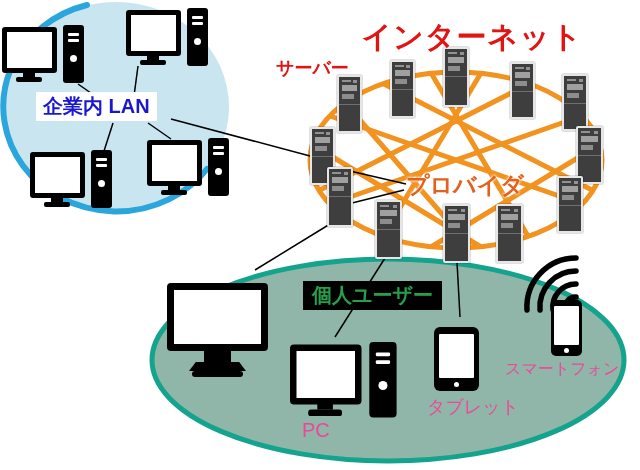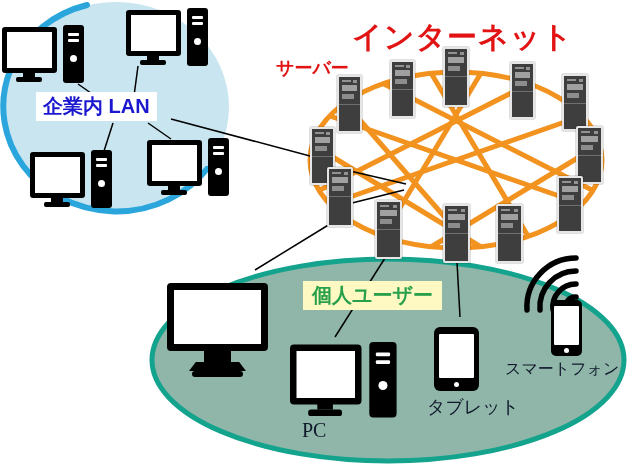--- a/index.html
+++ b/index.html
@@ -50,32 +50,32 @@
 
   
   .phone{position:absolute;z-index:2;left:551px;top:300px;width:31px;height:56px;
          background:#000;border-radius:5px;}
   .phone i{display:block;position:absolute;}
   .phone .scr{left:3px;top:6px;right:3px;bottom:11px;background:#fff;border-radius:1px;}
   .phone .dot{left:13px;bottom:3px;width:5px;height:5px;background:#fff;border-radius:50%;}
 
   
   .lbl{position:absolute;z-index:3;white-space:nowrap;font-weight:bold;}
-  #title-label{left:352px;top:17px;width:240px;font-size:30px;
+  #title-label{left:352px;top:17px;width:240px;text-align:center;font-size:30px;
                letter-spacing:1px;color:var(--title-red,#e21313);}
   #server-label{left:276px;top:56px;font-size:18px;color:var(--title-red,#e21313);}
   #lan-label{left:36px;top:92px;background:#fff;padding:1px 7px;font-size:20px;
              color:var(--lan-text-blue,#1a17cf);}
   #provider-label{left:406px;top:170px;font-size:23px;color:var(--provider-orange,#e2611c);
                   text-shadow:0 0 3px #fff,0 0 3px #fff;}
-  #users-label{left:303px;top:281px;background:#fef9c3;padding:1px 9px;font-size:20px;
+  #users-label{left:303px;top:281px;background:#000000;padding:1px 9px;font-size:20px;
                color:var(--users-green,#28a04b);}
-  .devlbl{position:absolute;z-index:3;white-space:nowrap;color:#0f172a;font-weight:normal;}
+  .devlbl{position:absolute;z-index:3;white-space:nowrap;color:#ec4899;font-weight:normal;}
   #tv-label{left:184px;top:378px;font-size:19px;}
-  #pc-label{left:302px;top:419px;font-size:20px;font-family:Liberation Serif, serif;}
+  #pc-label{left:302px;top:419px;font-size:20px;}
   #tablet-label{left:427px;top:395px;font-size:18px;}
   #phone-label{left:505px;top:359px;font-size:16px;}
 </style>
 </head>
 <body>
 
 <div id="stage">
 
   <svg id="bg" width="640" height="470" viewBox="0 0 640 470">
 
@@ -265,18 +265,19 @@
       <i class="dot"></i>
     </div>
   <div class="phone">
       <i class="scr"></i>
       <i class="dot"></i>
     </div>
 
   <div class="lbl" id="title-label">インターネット</div>
   <div class="lbl" id="lan-label">企業内 LAN</div>
   <div class="lbl" id="server-label">サーバー</div>
+  <div class="lbl" id="provider-label">プロバイダ</div>
   <div class="lbl" id="users-label">個人ユーザー</div>
   <div class="devlbl" id="pc-label">PC</div>
   <div class="devlbl" id="tablet-label">タブレット</div>
   <div class="devlbl" id="phone-label">スマートフォン</div>
 
 </div>
 
 </body></html>

